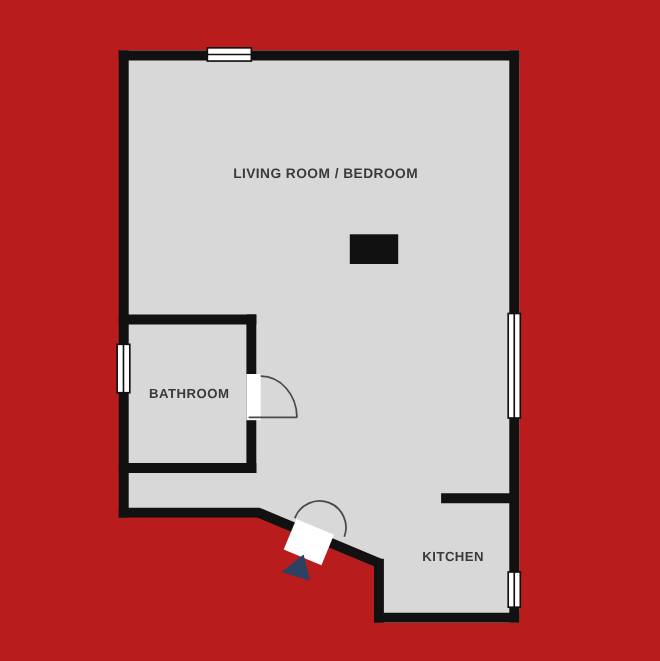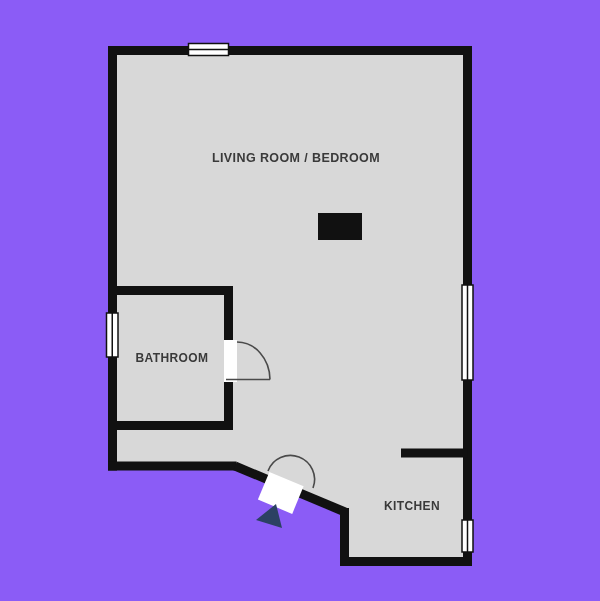--- a/index.html
+++ b/index.html
@@ -1,20 +1,20 @@
 <!DOCTYPE html>
 <html><head>
 <meta charset="utf-8">
 <style>
   html, body { margin: 0; padding: 0; background: #ffffff; }
   .stage {
     position: relative;
     width: 600px;
     height: 601px;
-    background: #8b5cf6;
+    background: #b91c1c;
     font-family: "Liberation Sans", sans-serif;
     overflow: hidden;
   }
   svg { display: block; }
   .room-label {
     font-family: "Liberation Sans", sans-serif;
     font-weight: 700;
     letter-spacing: 0.4px;
   }
   .label-lg { font-size: 12.5px; }

